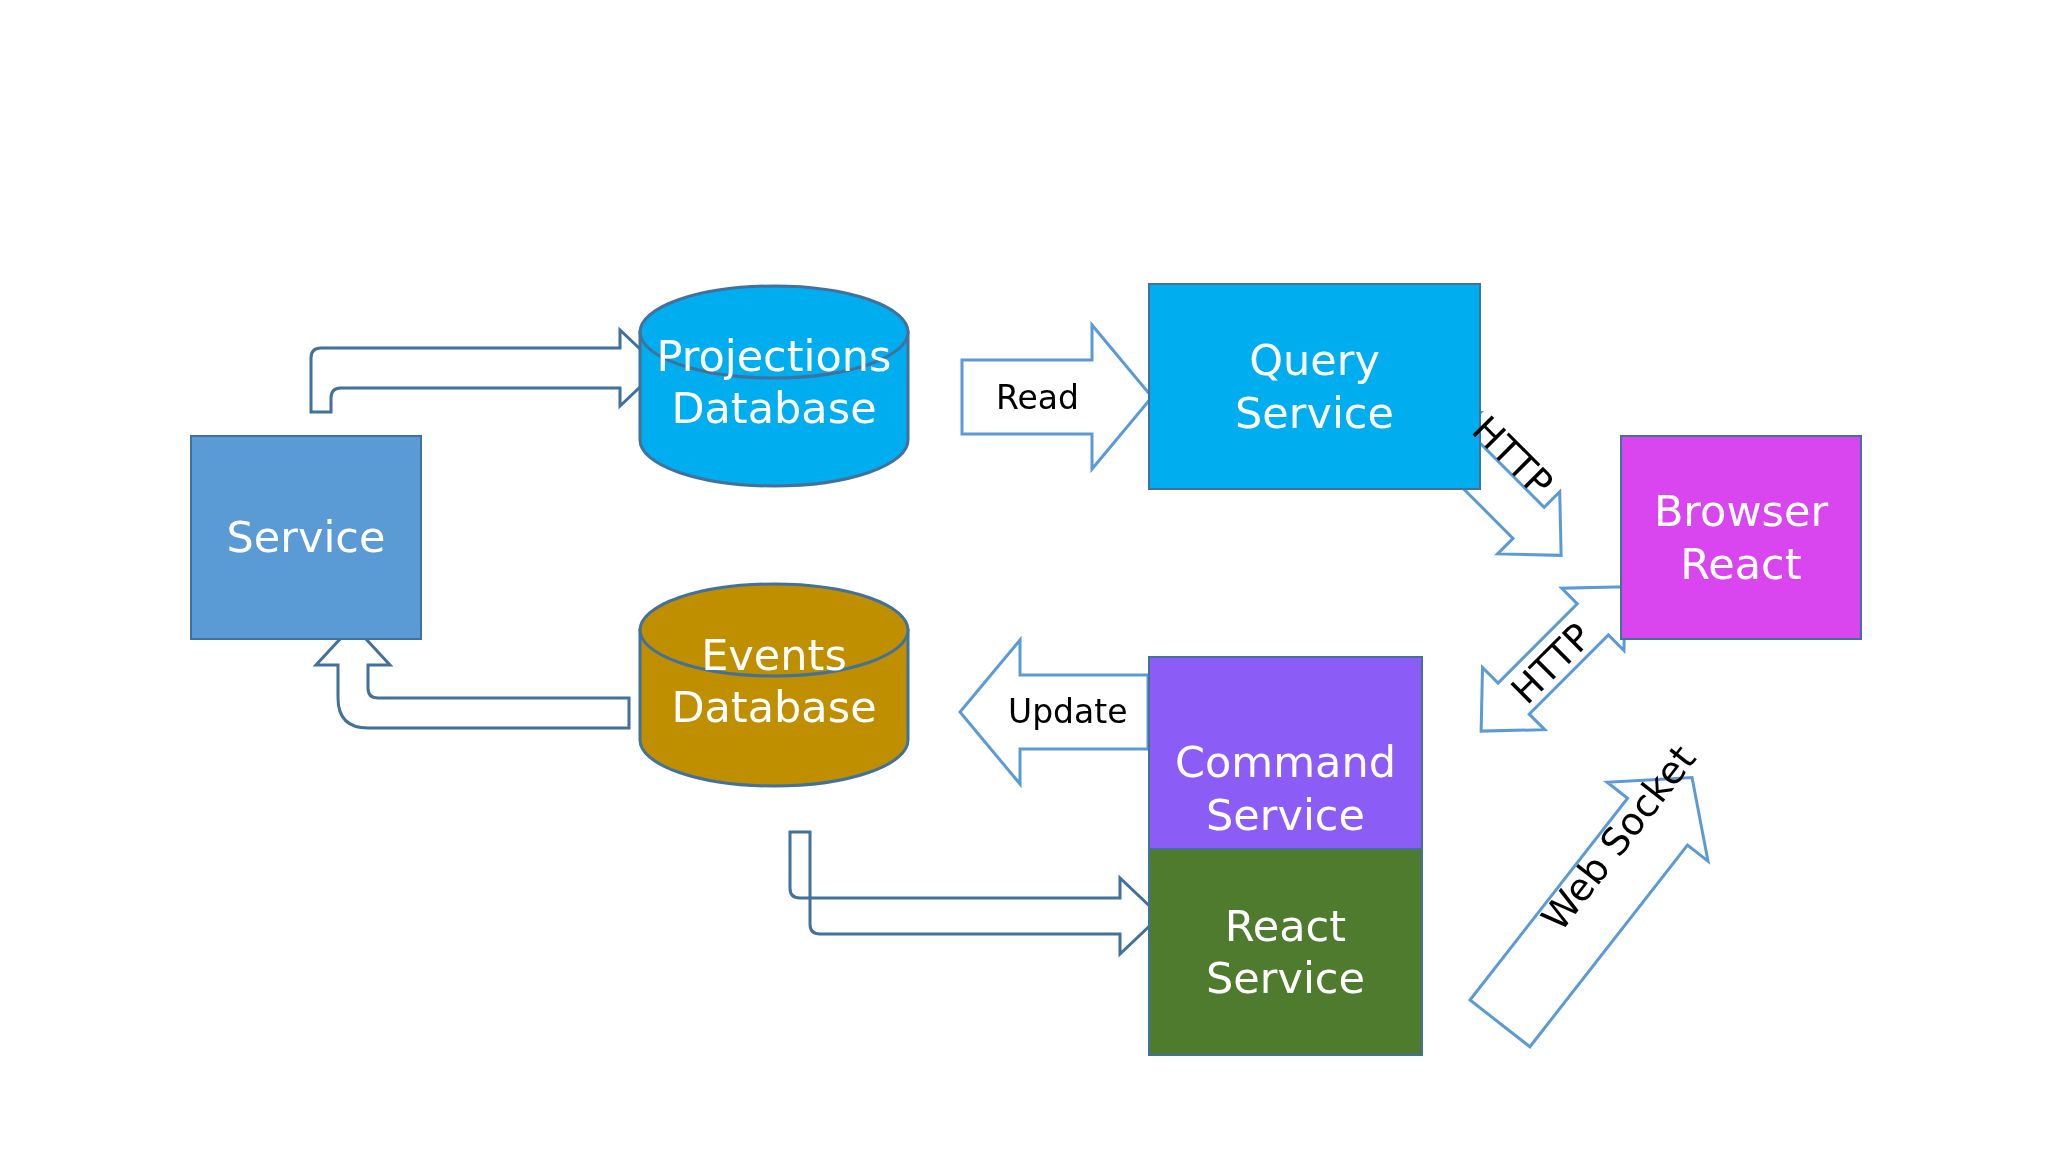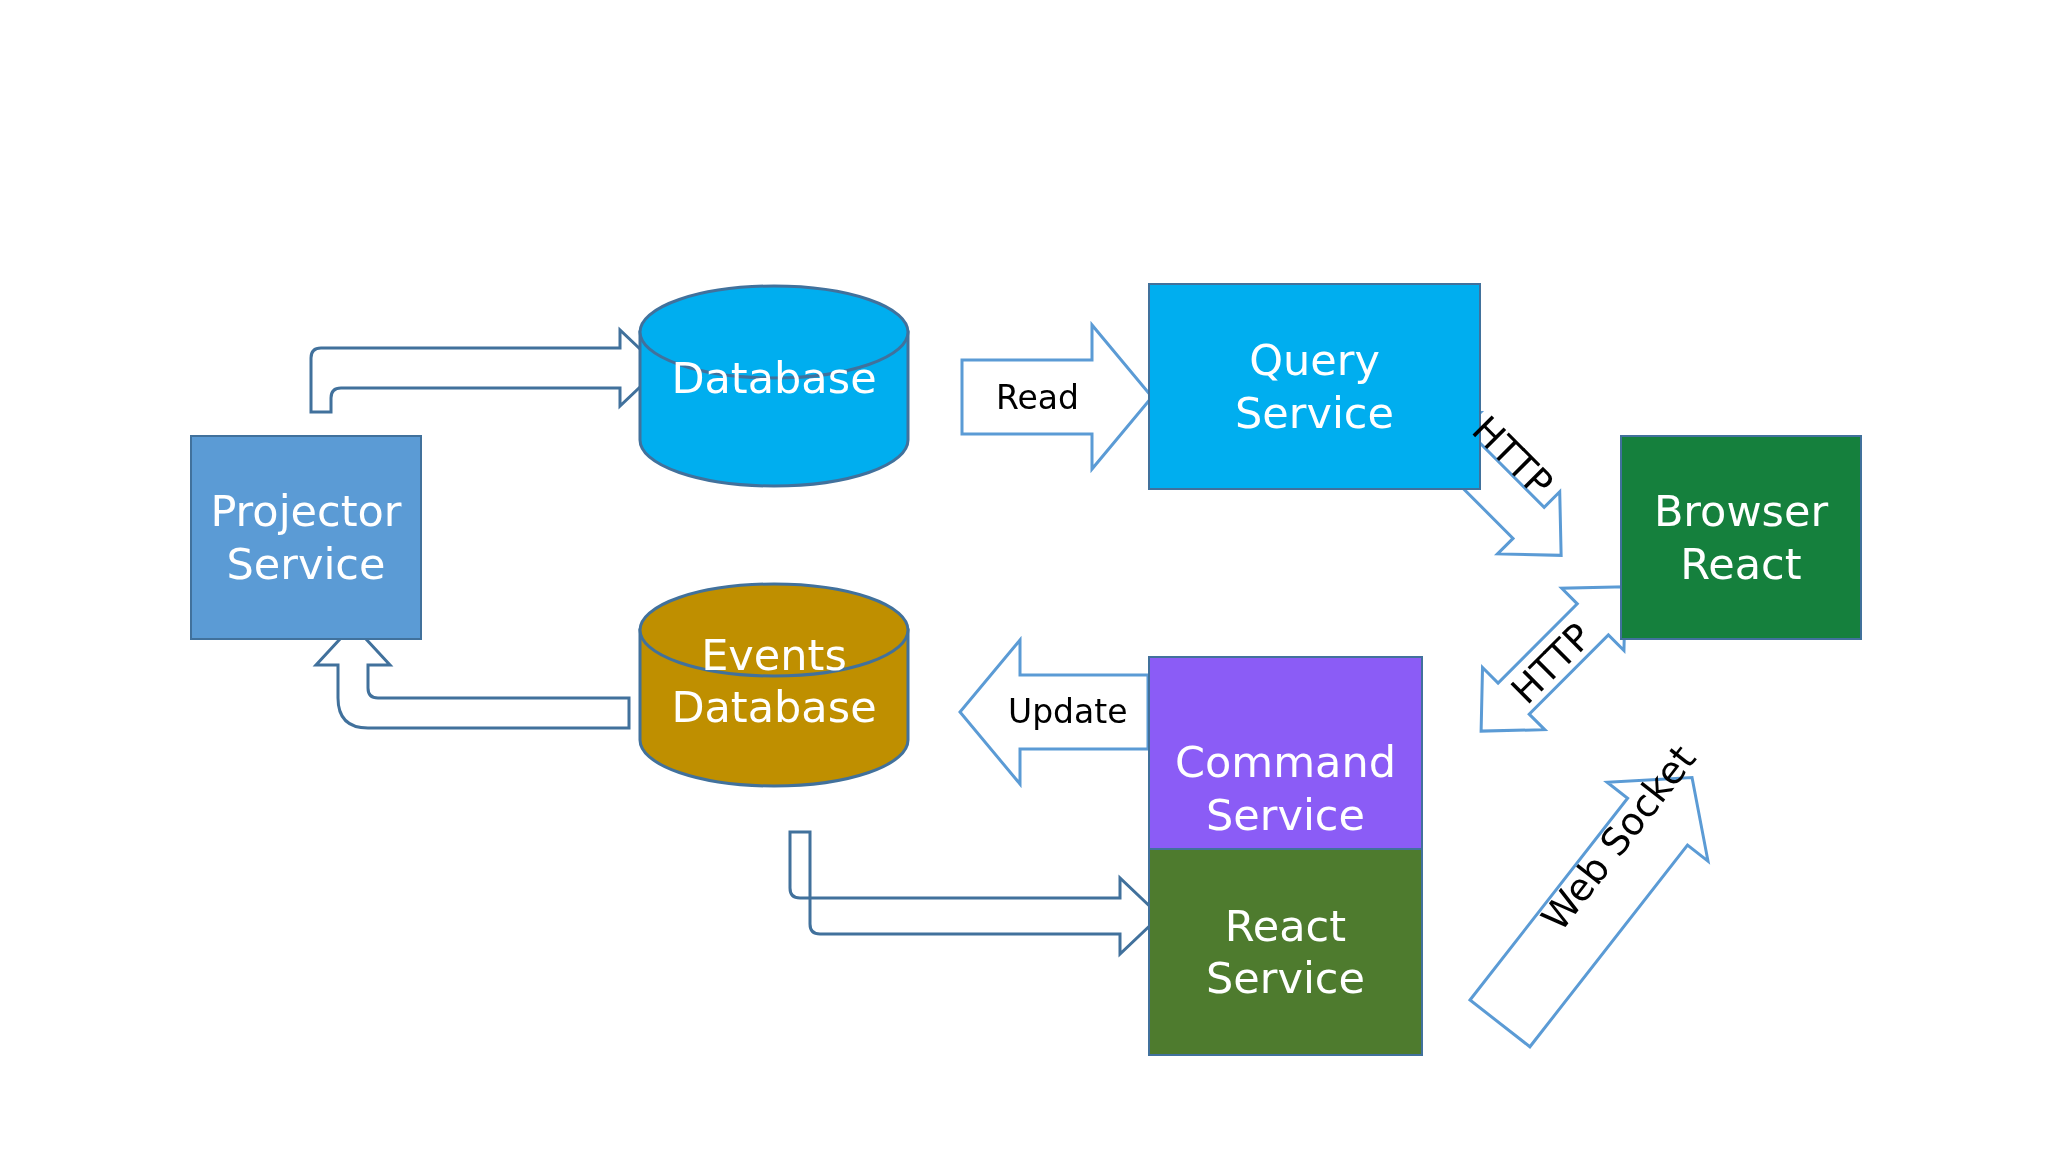--- a/index.html
+++ b/index.html
@@ -127,46 +127,46 @@
       <ellipse cx="774" cy="332" rx="134" ry="46" fill="#00AEEF" stroke="#41719C" stroke-width="3"></ellipse>
     </g>
 
     <g>
       <path d="M 640 630 L 640 740 A 134 46 0 0 0 908 740 L 908 630 Z" fill="#BF8F00" stroke="#41719C" stroke-width="3"></path>
       <ellipse cx="774" cy="630" rx="134" ry="46" fill="#BF8F00" stroke="#41719C" stroke-width="3"></ellipse>
     </g>
   </svg>
 
   <div class="node-box" style="left:190px; top:435px; width:232px; height:205px; background:#5B9BD5;">
-    <span class="ln">Projector</span>
     <span class="ln">Service</span>
   </div>
 
   <div class="node-box" style="left:1148px; top:283px; width:333px; height:207px; background:#00AEEF;">
     <span class="ln">Query</span>
     <span class="ln">Service</span>
   </div>
 
-  <div class="node-box" style="left:1620px; top:435px; width:242px; height:205px; background:#15803d;">
+  <div class="node-box" style="left:1620px; top:435px; width:242px; height:205px; background:#d946ef;">
     <span class="ln">Browser</span>
     <span class="ln">React</span>
   </div>
 
   <div class="node-box" style="left:1148px; top:608px; width:275px; height:265px; background:#8b5cf6;margin-top:48px;">
     <span class="ln">Command</span>
     <span class="ln">Service</span>
   </div>
 
   <div class="node-box" style="left:1148px; top:848px; width:275px; height:208px; background:#4E7B2E;">
     <span class="ln">React</span>
     <span class="ln">Service</span>
   </div>
 
   <div class="cyl" style="left:640px; top:286px; width:268px; height:200px;">
     <div class="cyl-label">
+      <span class="ln">Projections</span>
       <span class="ln">Database</span>
     </div>
   </div>
 
   <div class="cyl" style="left:640px; top:584px; width:268px; height:202px;">
     <div class="cyl-label">
       <span class="ln">Events</span>
       <span class="ln">Database</span>
     </div>
   </div>

